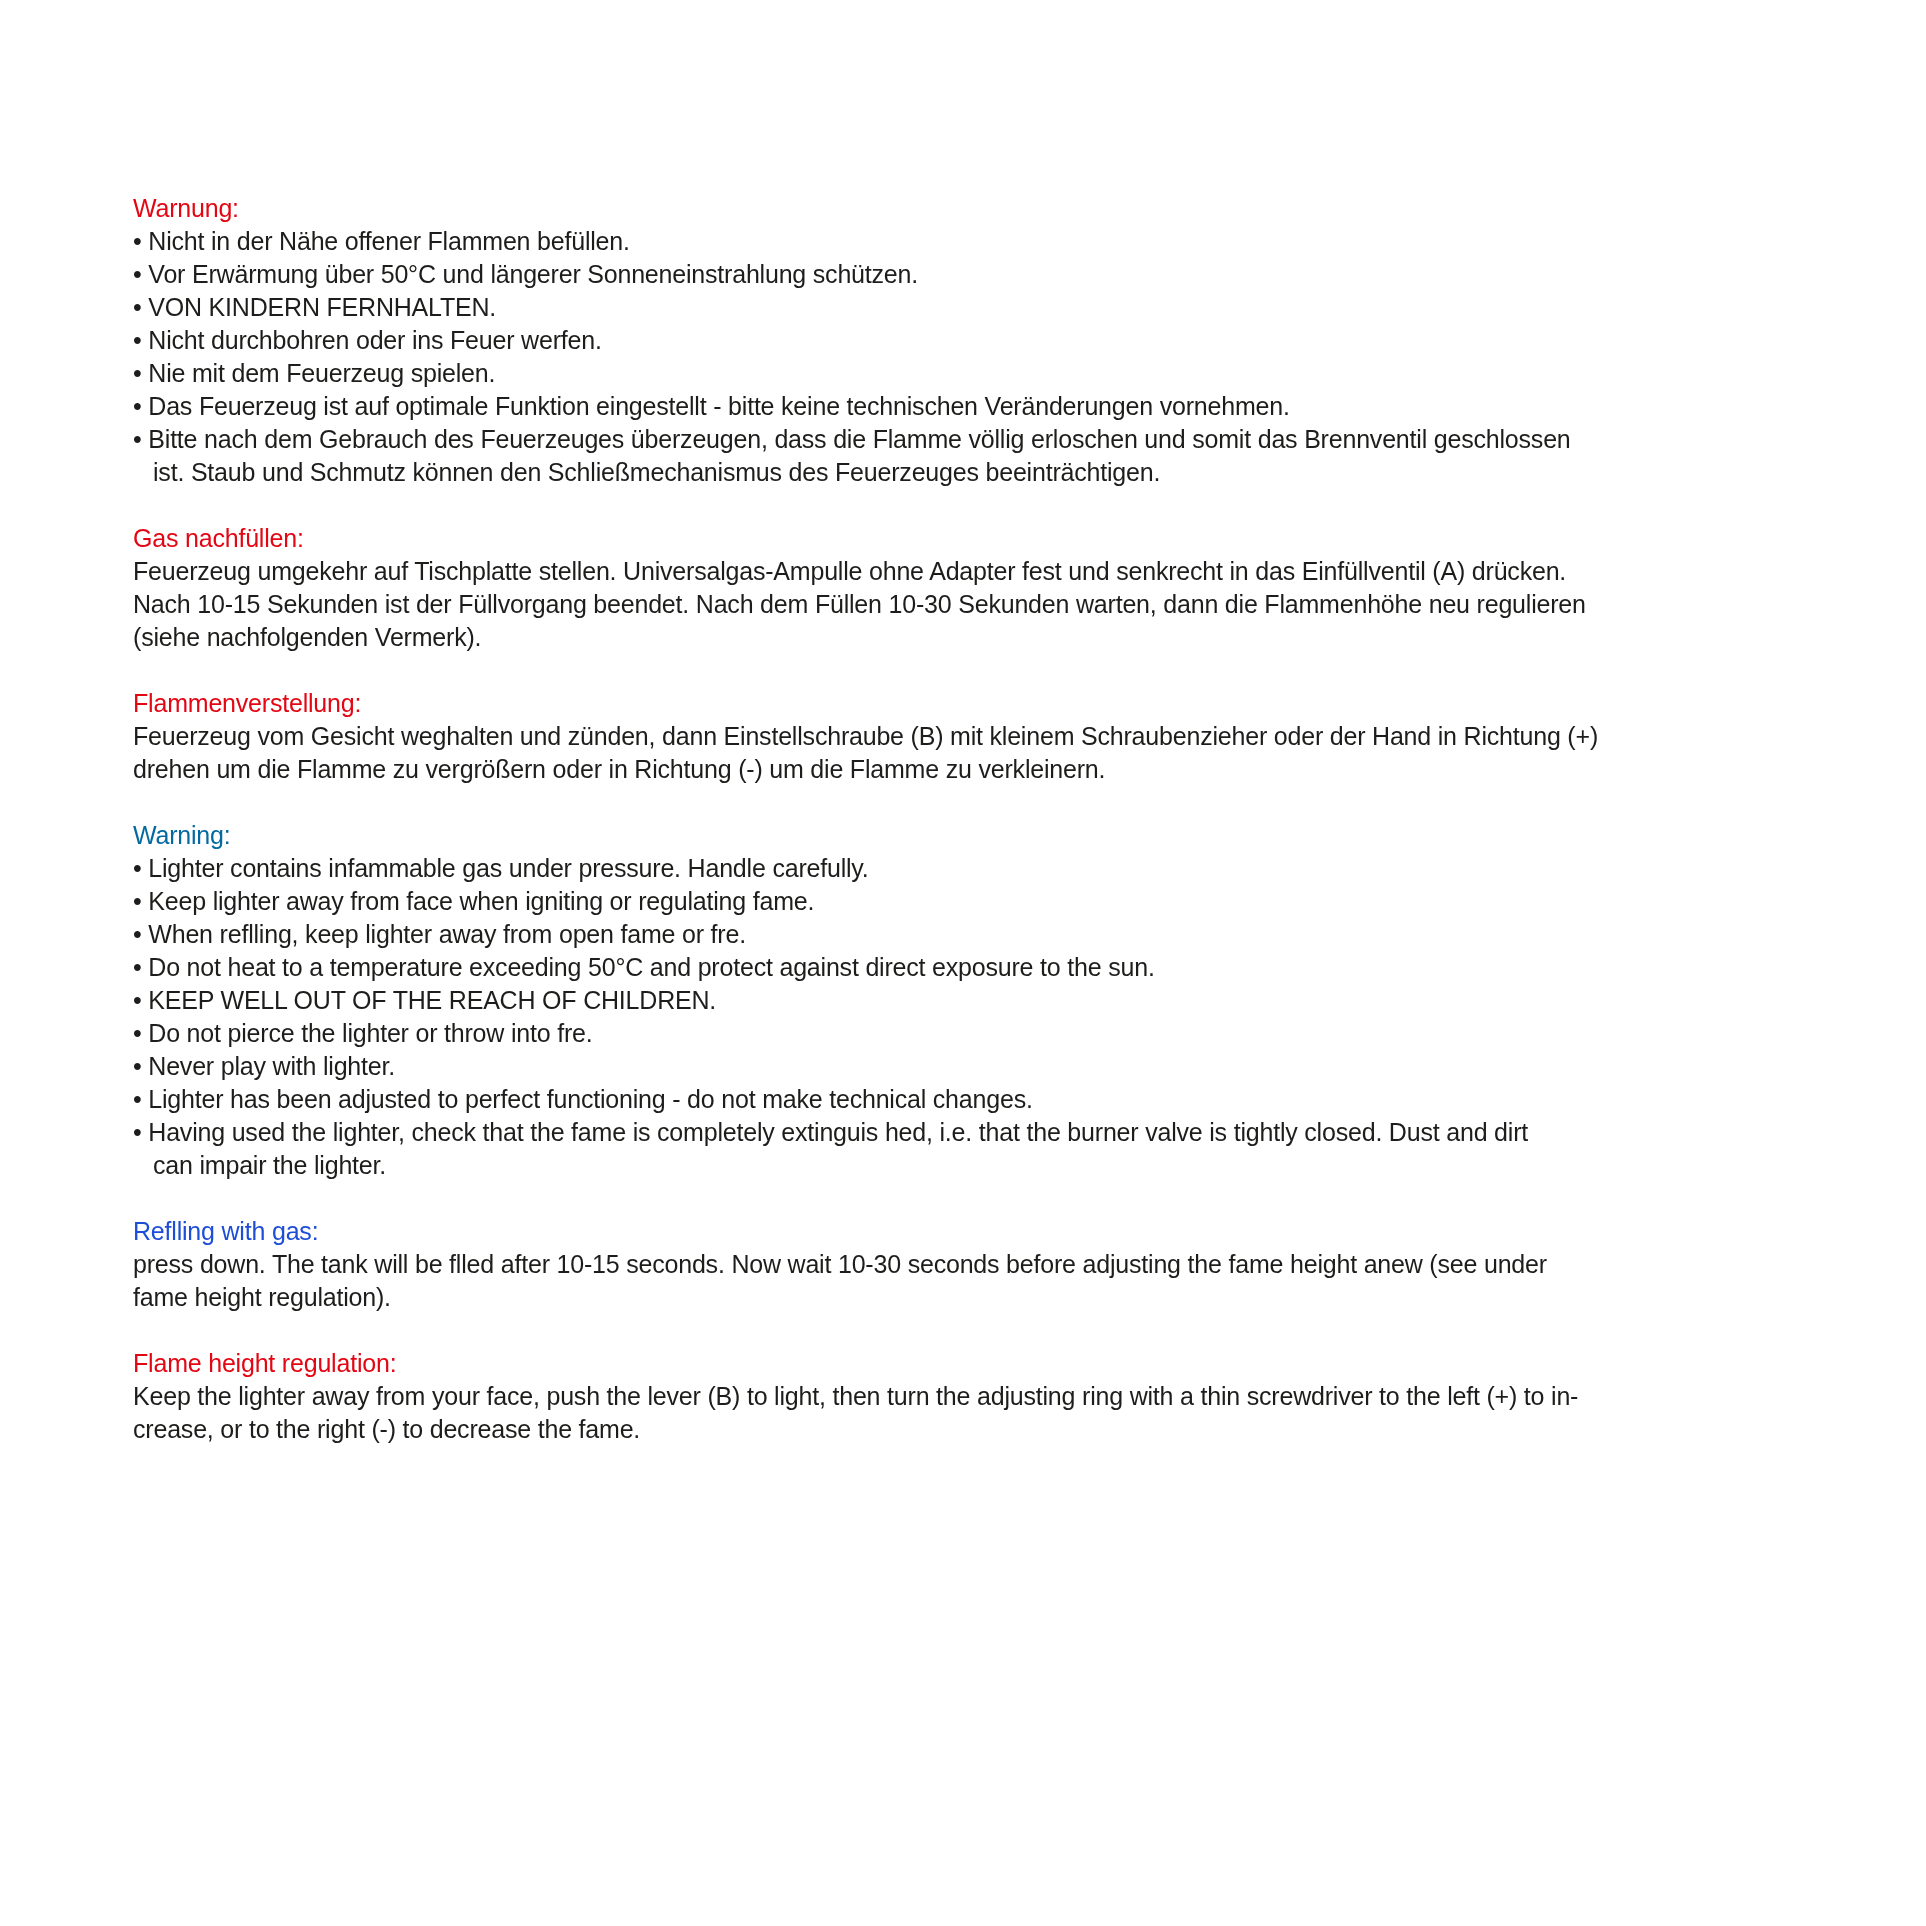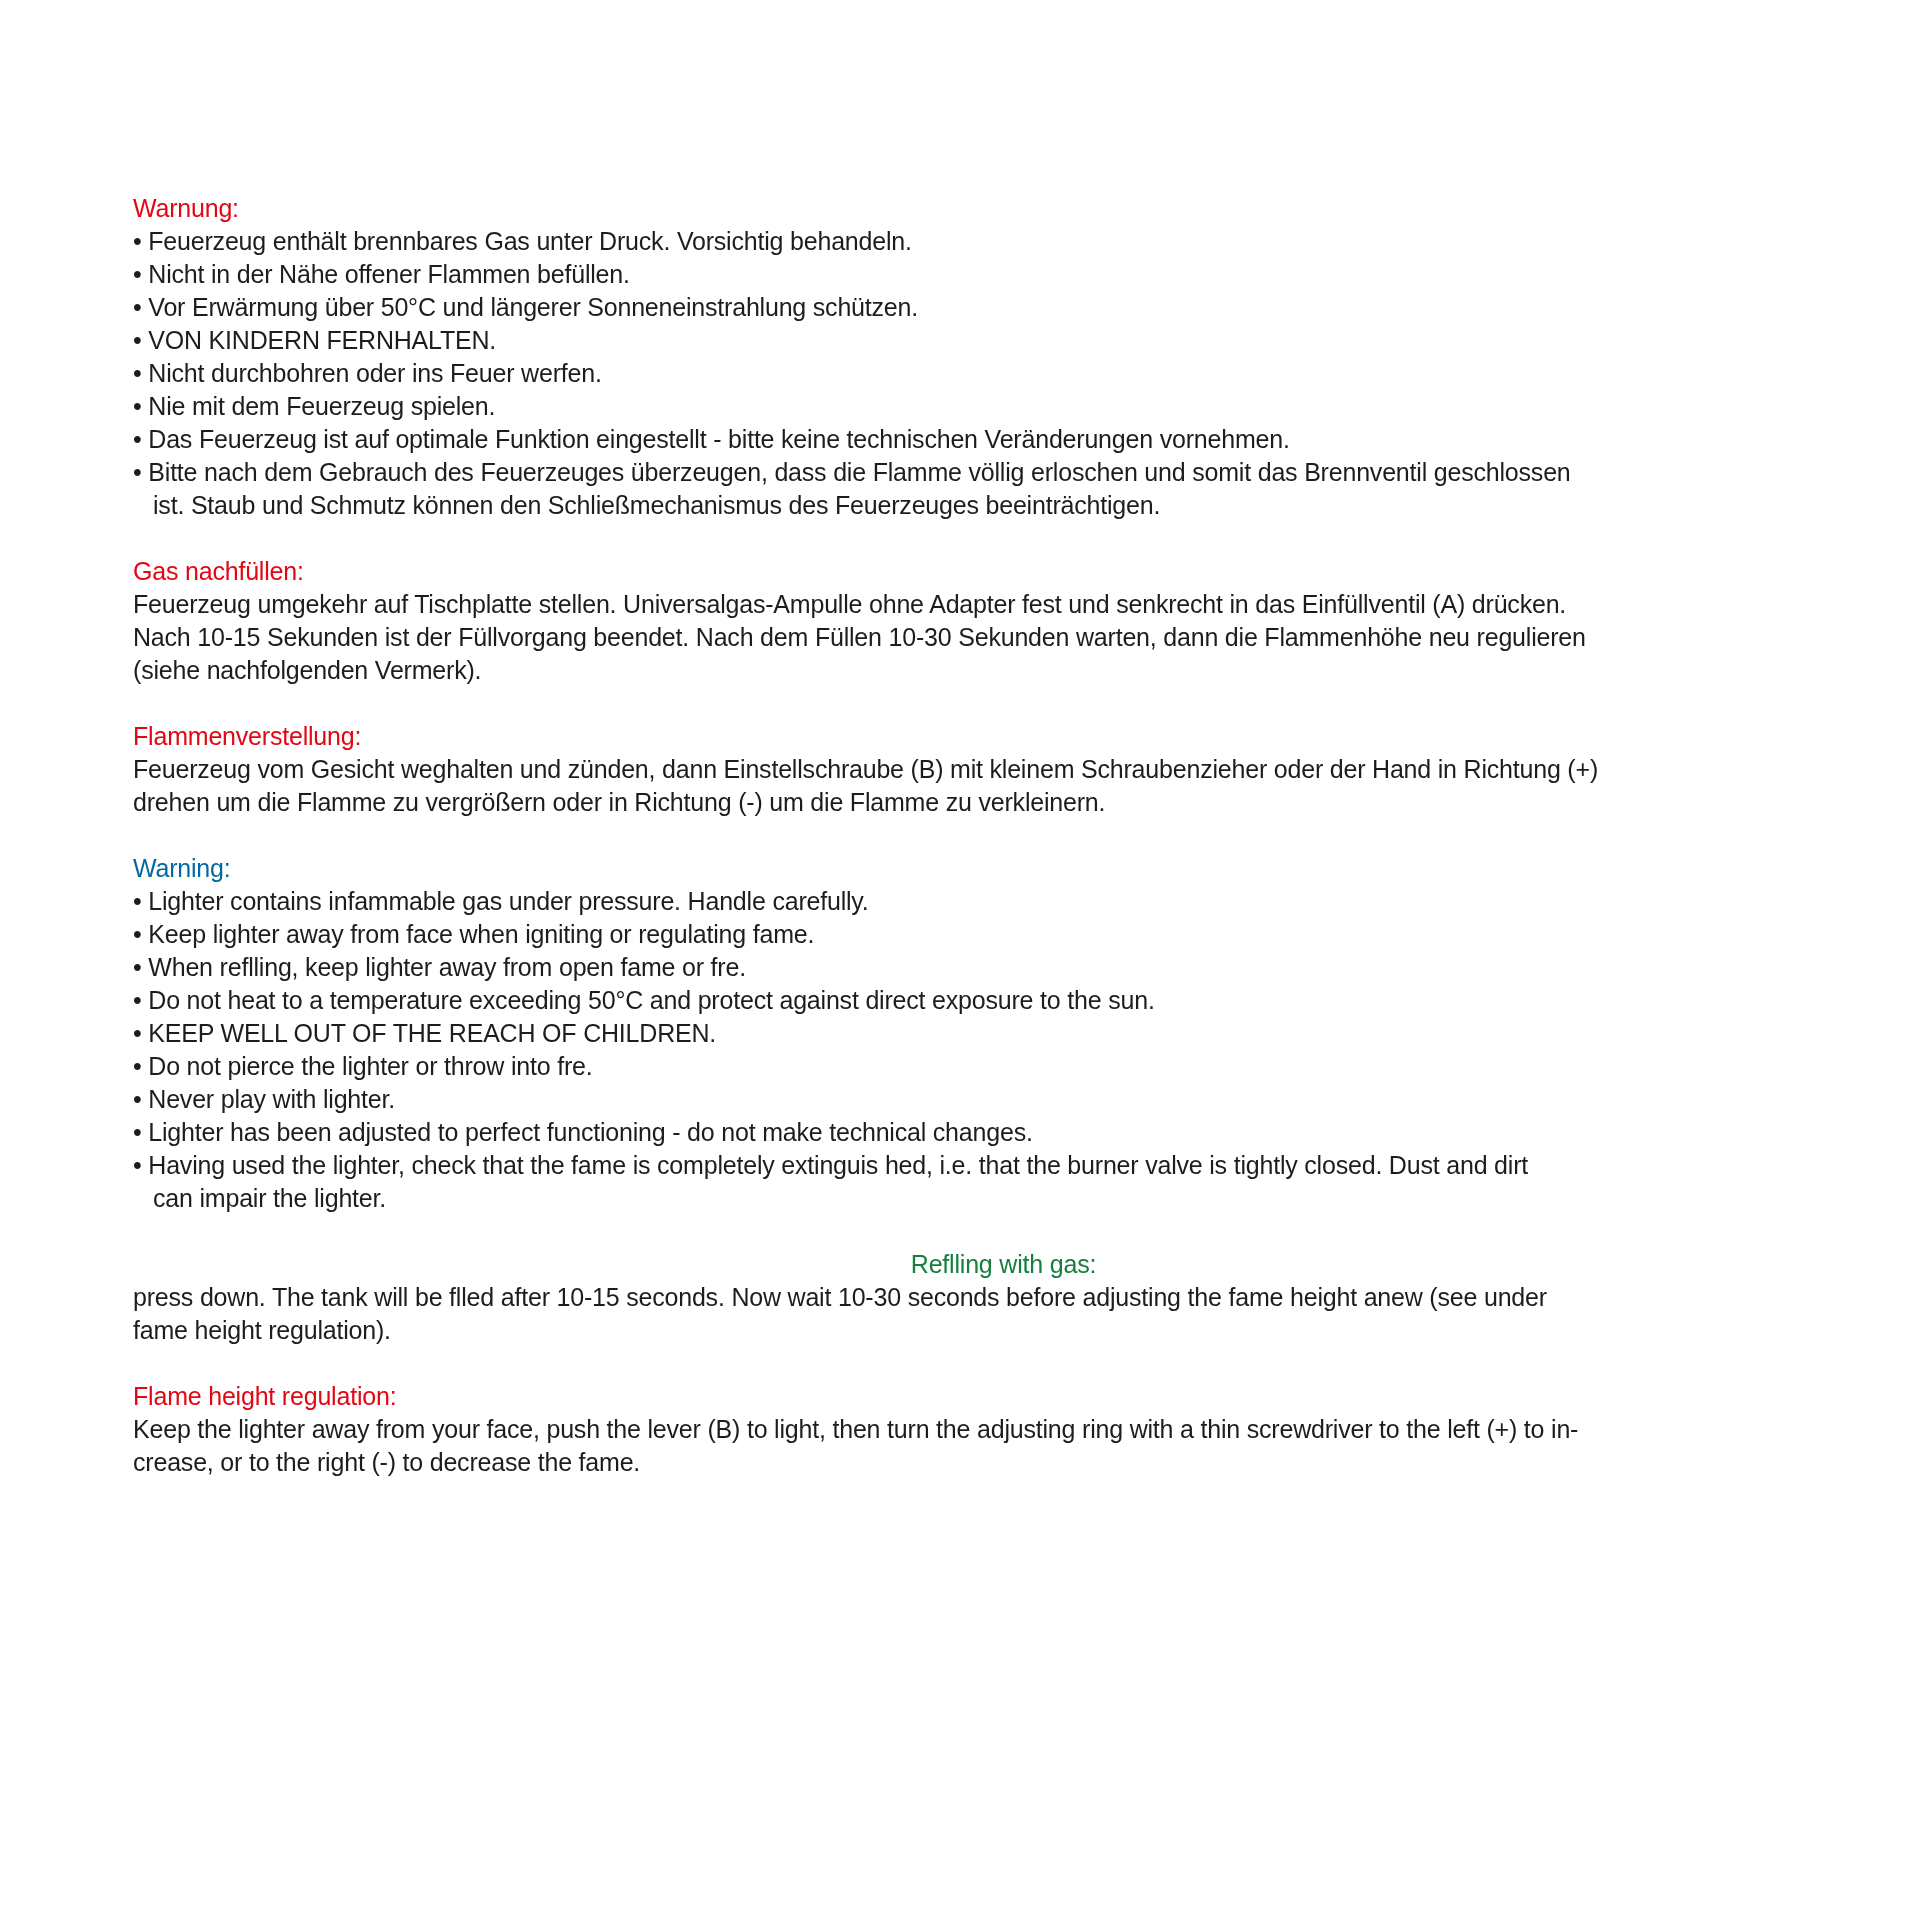--- a/index.html
+++ b/index.html
@@ -42,21 +42,20 @@
     padding-left: 20px;
   }
 </style>
 </head>
 <body>
 
 <div class="page">
   <div class="content">
       <div class="section">
         <div class="section-heading" style="color: rgb(227, 6, 19);">Warnung:</div>
-        <div class="text-line bullet">• Feuerzeug enthält brennbares Gas unter Druck. Vorsichtig behandeln.</div>
         <div class="text-line bullet">• Nicht in der Nähe offener Flammen befüllen.</div>
         <div class="text-line bullet">• Vor Erwärmung über 50°C und längerer Sonneneinstrahlung schützen.</div>
         <div class="text-line bullet">• VON KINDERN FERNHALTEN.</div>
         <div class="text-line bullet">• Nicht durchbohren oder ins Feuer werfen.</div>
         <div class="text-line bullet">• Nie mit dem Feuerzeug spielen.</div>
         <div class="text-line bullet">• Das Feuerzeug ist auf optimale Funktion eingestellt - bitte keine technischen Veränderungen vornehmen.</div>
         <div class="text-line bullet">• Bitte nach dem Gebrauch des Feuerzeuges überzeugen, dass die Flamme völlig erloschen und somit das Brennventil geschlossen</div>
         <div class="text-line cont">ist. Staub und Schmutz können den Schließmechanismus des Feuerzeuges beeinträchtigen.</div>
       </div>
       <div class="section">
@@ -77,21 +76,21 @@
         <div class="text-line bullet">• When reflling, keep lighter away from open fame or fre.</div>
         <div class="text-line bullet">• Do not heat to a temperature exceeding 50°C and protect against direct exposure to the sun.</div>
         <div class="text-line bullet">• KEEP WELL OUT OF THE REACH OF CHILDREN.</div>
         <div class="text-line bullet">• Do not pierce the lighter or throw into fre.</div>
         <div class="text-line bullet">• Never play with lighter.</div>
         <div class="text-line bullet">• Lighter has been adjusted to perfect functioning - do not make technical changes.</div>
         <div class="text-line bullet">• Having used the lighter, check that the fame is completely extinguis hed, i.e. that the burner valve is tightly closed. Dust and dirt</div>
         <div class="text-line cont">can impair the lighter.</div>
       </div>
       <div class="section">
-        <div class="section-heading" style="color: #15803d; text-align: center;">Reflling with gas:</div>
+        <div class="section-heading" style="color: #1d4ed8;">Reflling with gas:</div>
         <div class="text-line">press down. The tank will be flled after 10-15 seconds. Now wait 10-30 seconds before adjusting the fame height anew (see under</div>
         <div class="text-line">fame height regulation).</div>
       </div>
       <div class="section">
         <div class="section-heading" style="color: rgb(227, 6, 19);">Flame height regulation:</div>
         <div class="text-line">Keep the lighter away from your face, push the lever (B) to light, then turn the adjusting ring with a thin screwdriver to the left (+) to in-</div>
         <div class="text-line">crease, or to the right (-) to decrease the fame.</div>
       </div>
     </div>
 </div>

